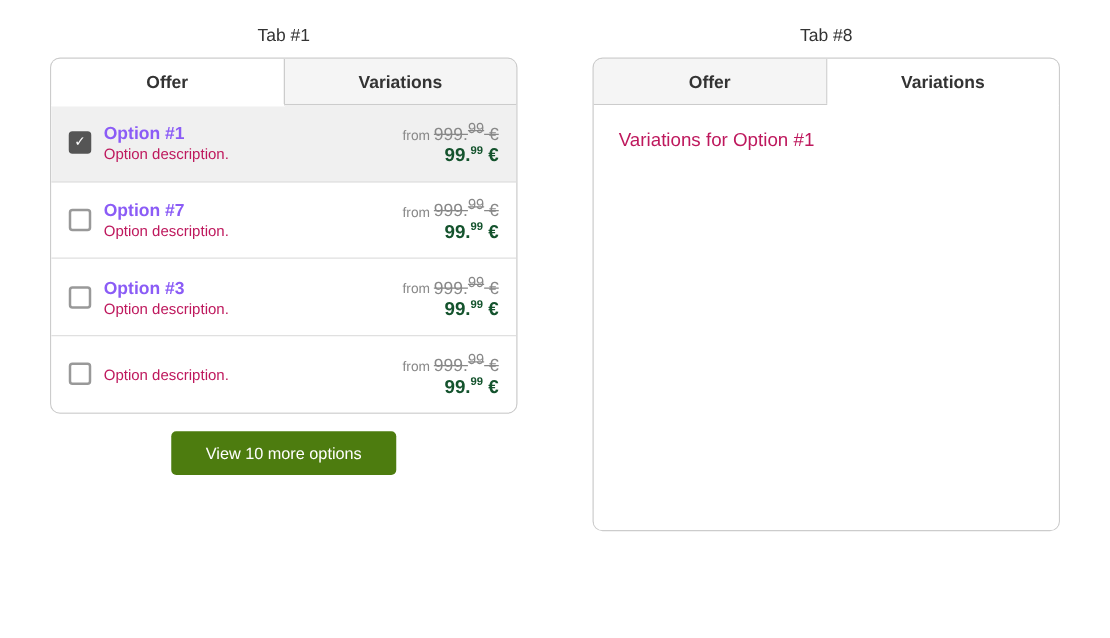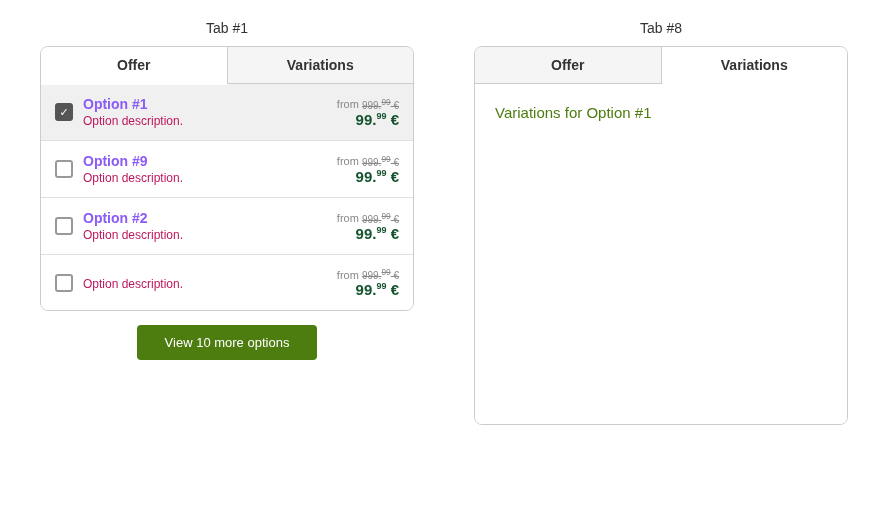--- a/index.html
+++ b/index.html
@@ -130,21 +130,21 @@
     }
 
     .price-from {
       font-size: 11px;
       color: #888;
       display: block;
     }
 
     .price-from .strikethrough {
       text-decoration: line-through;
-      font-size: 10px;
+      font-size: 14px;
       text-align: right;
     }
 
     .price-main {
       font-size: 15px;
       font-weight: bold;
       color: #14532d;
       display: block;
     }
 
@@ -166,21 +166,21 @@
       font-size: 13px;
       border-radius: 4px;
       cursor: pointer;
     }
 
     
     .variations-content {
       min-height: 340px;
       padding: 20px;
       font-size: 15px;
-      color: #4d7c0f;
+      color: #be185d;
     }
   </style>
 </head>
 <body>
 
 <div class="tab-section">
   <div class="tab-section-title">Tab #1</div>
 
   <div class="tab-panel">
     <div class="tab-header">
@@ -199,33 +199,33 @@
         </div>
         <div class="option-price">
           <span class="price-from">from <span class="strikethrough">999.<sup>99</sup> €</span></span>
           <span class="price-main">99.<sup>99</sup> €</span>
         </div>
       </div>
 
       <div class="option-item">
         <div class="checkbox-wrap"></div>
         <div class="option-info">
-          <div class="option-name">Option #9</div>
+          <div class="option-name">Option #7</div>
           <div class="option-desc">Option description.</div>
         </div>
         <div class="option-price">
           <span class="price-from">from <span class="strikethrough">999.<sup>99</sup> €</span></span>
           <span class="price-main">99.<sup>99</sup> €</span>
         </div>
       </div>
 
       <div class="option-item">
         <div class="checkbox-wrap"></div>
         <div class="option-info">
-          <div class="option-name">Option #2</div>
+          <div class="option-name">Option #3</div>
           <div class="option-desc">Option description.</div>
         </div>
         <div class="option-price">
           <span class="price-from">from <span class="strikethrough">999.<sup>99</sup> €</span></span>
           <span class="price-main">99.<sup>99</sup> €</span>
         </div>
       </div>
 
       <div class="option-item">
         <div class="checkbox-wrap"></div>

